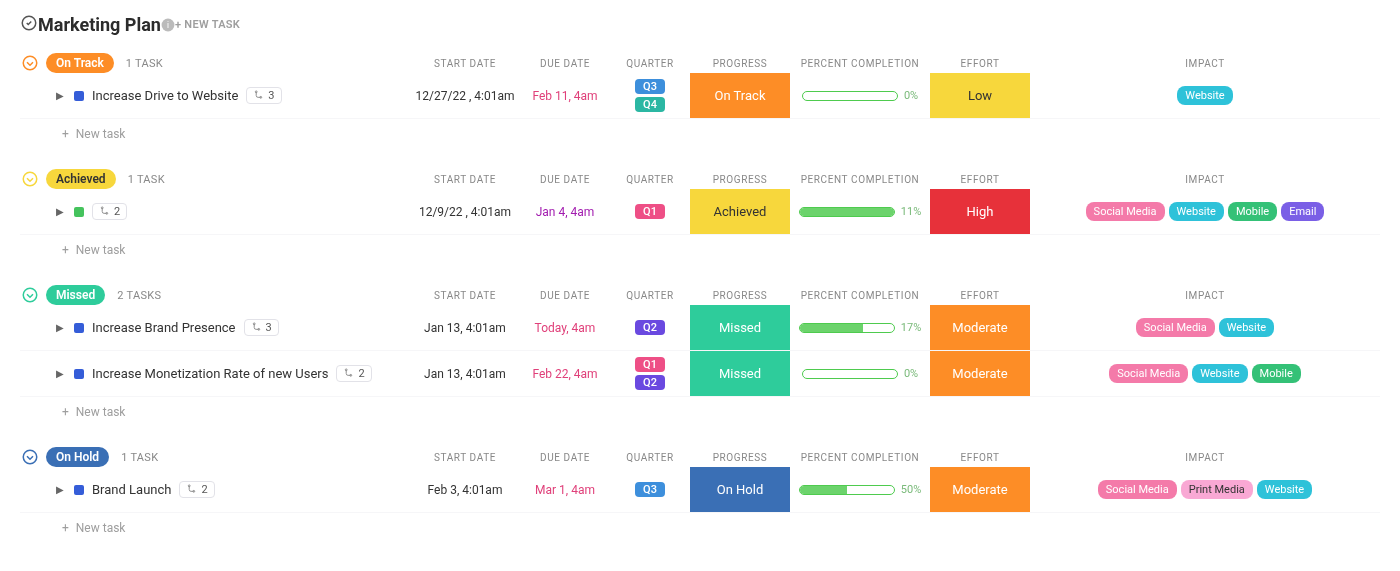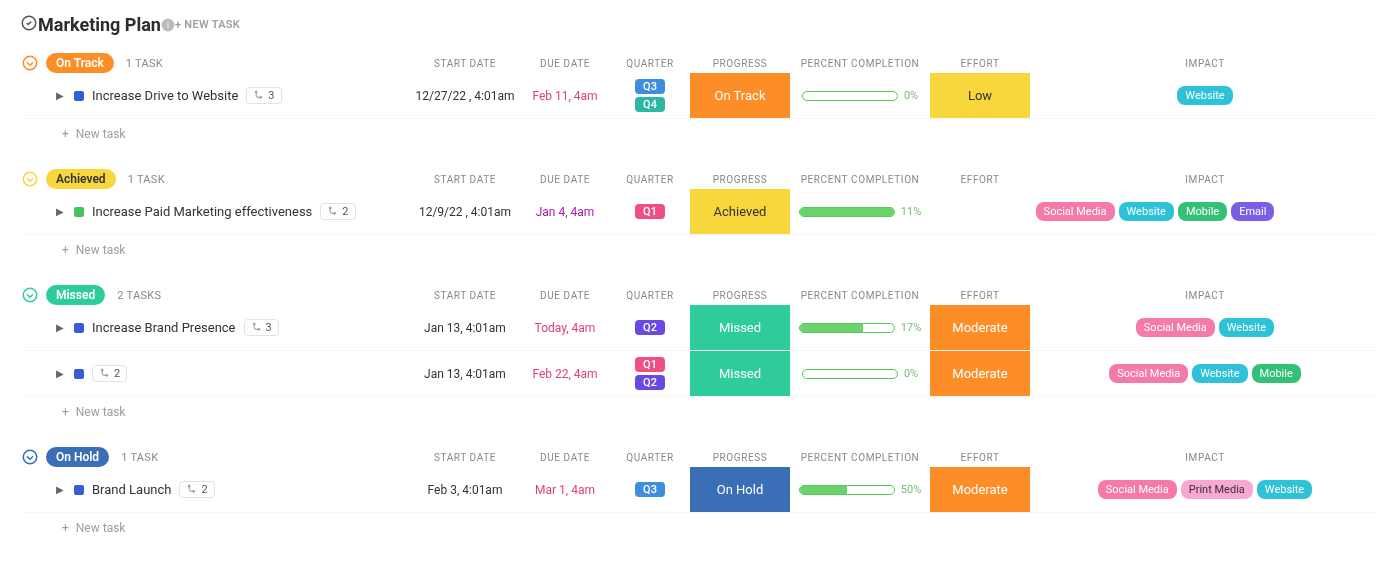--- a/index.html
+++ b/index.html
@@ -307,21 +307,20 @@
       <div class="col percent">PERCENT COMPLETION</div>
       <div class="col effort">EFFORT</div>
       <div class="col impact">IMPACT</div>
     </div>
     </div>
 
   <div class="task-row">
     <div class="task-name-cell">
       <span class="expand-triangle">▶</span>
       <span class="status-dot" style="background:#45c35d"></span>
-      <span class="task-name">Increase Paid Marketing effectiveness</span>
       <span class="subtask-chip">
         <svg viewBox="0 0 24 24" fill="none" stroke="#888" stroke-width="2">
               <path d="M7 4v8a4 4 0 0 0 4 4h6"></path>
               <circle cx="7" cy="4" r="2"></circle>
               <circle cx="17" cy="16" r="2"></circle>
             </svg>
         <span>2</span>
       </span>
     </div>
     <div class="task-cells">
@@ -331,20 +330,23 @@
             <span class="quarter-badge" style="background:#ee4f86">Q1</span>
           </div>
       <div class="cell progress">
         <div class="status-block" style="background:#f7d73c;color:#333;">Achieved</div>
       </div>
       <div class="cell percent">
         <div class="progress-bar">
               <div class="fill" style="width:100%"></div>
             </div>
         <span class="percent-label">11%</span>
+      </div>
+      <div class="cell effort">
+        <div class="status-block" style="background:#e7313a;">High</div>
       </div>
       <div class="cell impact">
             <span class="impact-tag" style="background:#f47aa9;">Social Media</span>
             <span class="impact-tag" style="background:#2ec2d9;">Website</span>
             <span class="impact-tag" style="background:#34c177;">Mobile</span>
             <span class="impact-tag" style="background:#7a5fe6;">Email</span>
           </div>
     </div>
   </div>
     <div class="new-task-row"><span class="new-task-plus">+</span> New task</div>
@@ -408,20 +410,21 @@
       <div class="cell impact">
             <span class="impact-tag" style="background:#f47aa9;">Social Media</span>
             <span class="impact-tag" style="background:#2ec2d9;">Website</span>
           </div>
     </div>
   </div>
   <div class="task-row">
     <div class="task-name-cell">
       <span class="expand-triangle">▶</span>
       <span class="status-dot" style="background:#355dd8"></span>
+      <span class="task-name">Increase Monetization Rate of new Users</span>
       <span class="subtask-chip">
         <svg viewBox="0 0 24 24" fill="none" stroke="#888" stroke-width="2">
               <path d="M7 4v8a4 4 0 0 0 4 4h6"></path>
               <circle cx="7" cy="4" r="2"></circle>
               <circle cx="17" cy="16" r="2"></circle>
             </svg>
         <span>2</span>
       </span>
     </div>
     <div class="task-cells">

